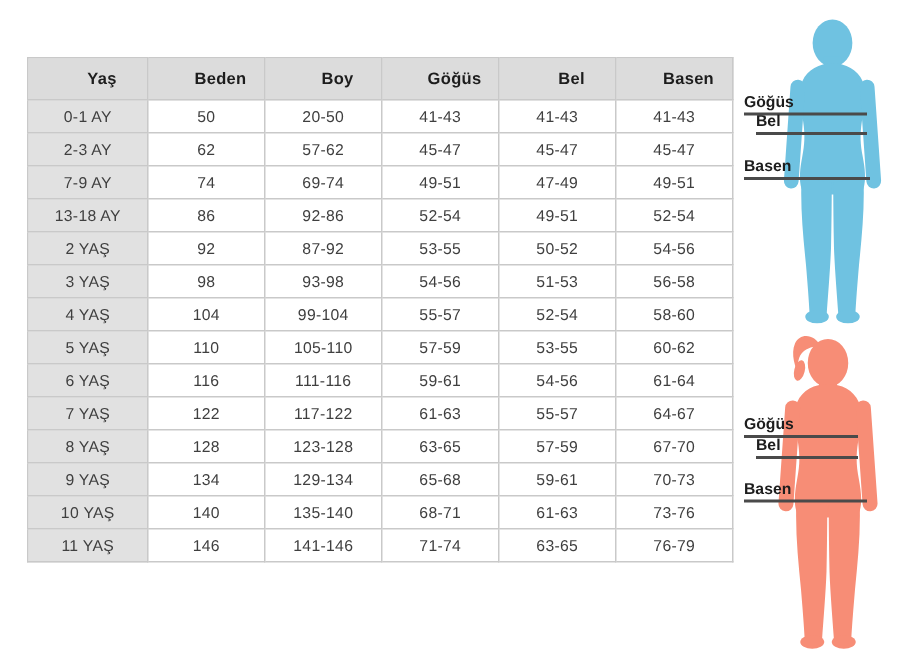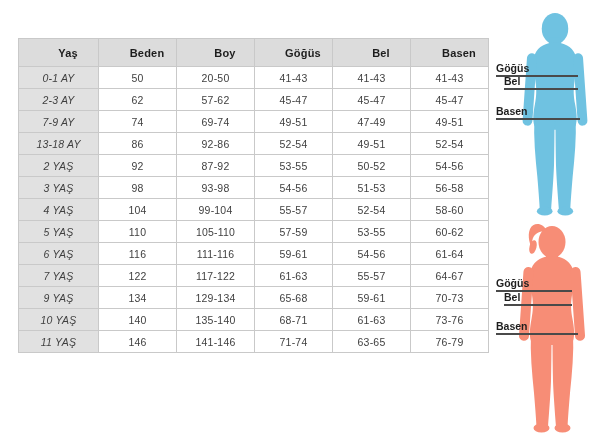--- a/index.html
+++ b/index.html
@@ -28,21 +28,21 @@
     border:1px solid var(--border-color);text-align:center;
     letter-spacing:.2px;
     padding-left:20px;
   }
   .size-table td{
     height:19px;background:#ffffff;
     font-size:10.5px;color:var(--text-cell);
     border:1px solid var(--border-color);text-align:center;
     letter-spacing:.2px;
   }
-  .size-table td.age-cell{background:var(--age-col-bg);font-style:italic;}
+  .size-table td.age-cell{background:var(--age-col-bg);}
   svg.figure{position:absolute;overflow:visible;}
   svg.figure-boy{left:520px;top:12px;width:70px;height:206px;}
   svg.figure-girl{left:517px;top:224px;width:70px;height:212px;}
   .mlabel{
     position:absolute;z-index:5;
     font-size:10.5px;font-weight:bold;color:var(--text-dark);
     line-height:12px;padding-bottom:1px;
     border-bottom:2px solid var(--line-color);
     white-space:nowrap;
   }
@@ -144,20 +144,28 @@
           <td>54-56</td>
           <td>61-64</td>
         </tr>
         <tr>
           <td class="age-cell">7 YAŞ</td>
           <td>122</td>
           <td>117-122</td>
           <td>61-63</td>
           <td>55-57</td>
           <td>64-67</td>
+        </tr>
+        <tr>
+          <td class="age-cell">8 YAŞ</td>
+          <td>128</td>
+          <td>123-128</td>
+          <td>63-65</td>
+          <td>57-59</td>
+          <td>67-70</td>
         </tr>
         <tr>
           <td class="age-cell">9 YAŞ</td>
           <td>134</td>
           <td>129-134</td>
           <td>65-68</td>
           <td>59-61</td>
           <td>70-73</td>
         </tr>
         <tr>

